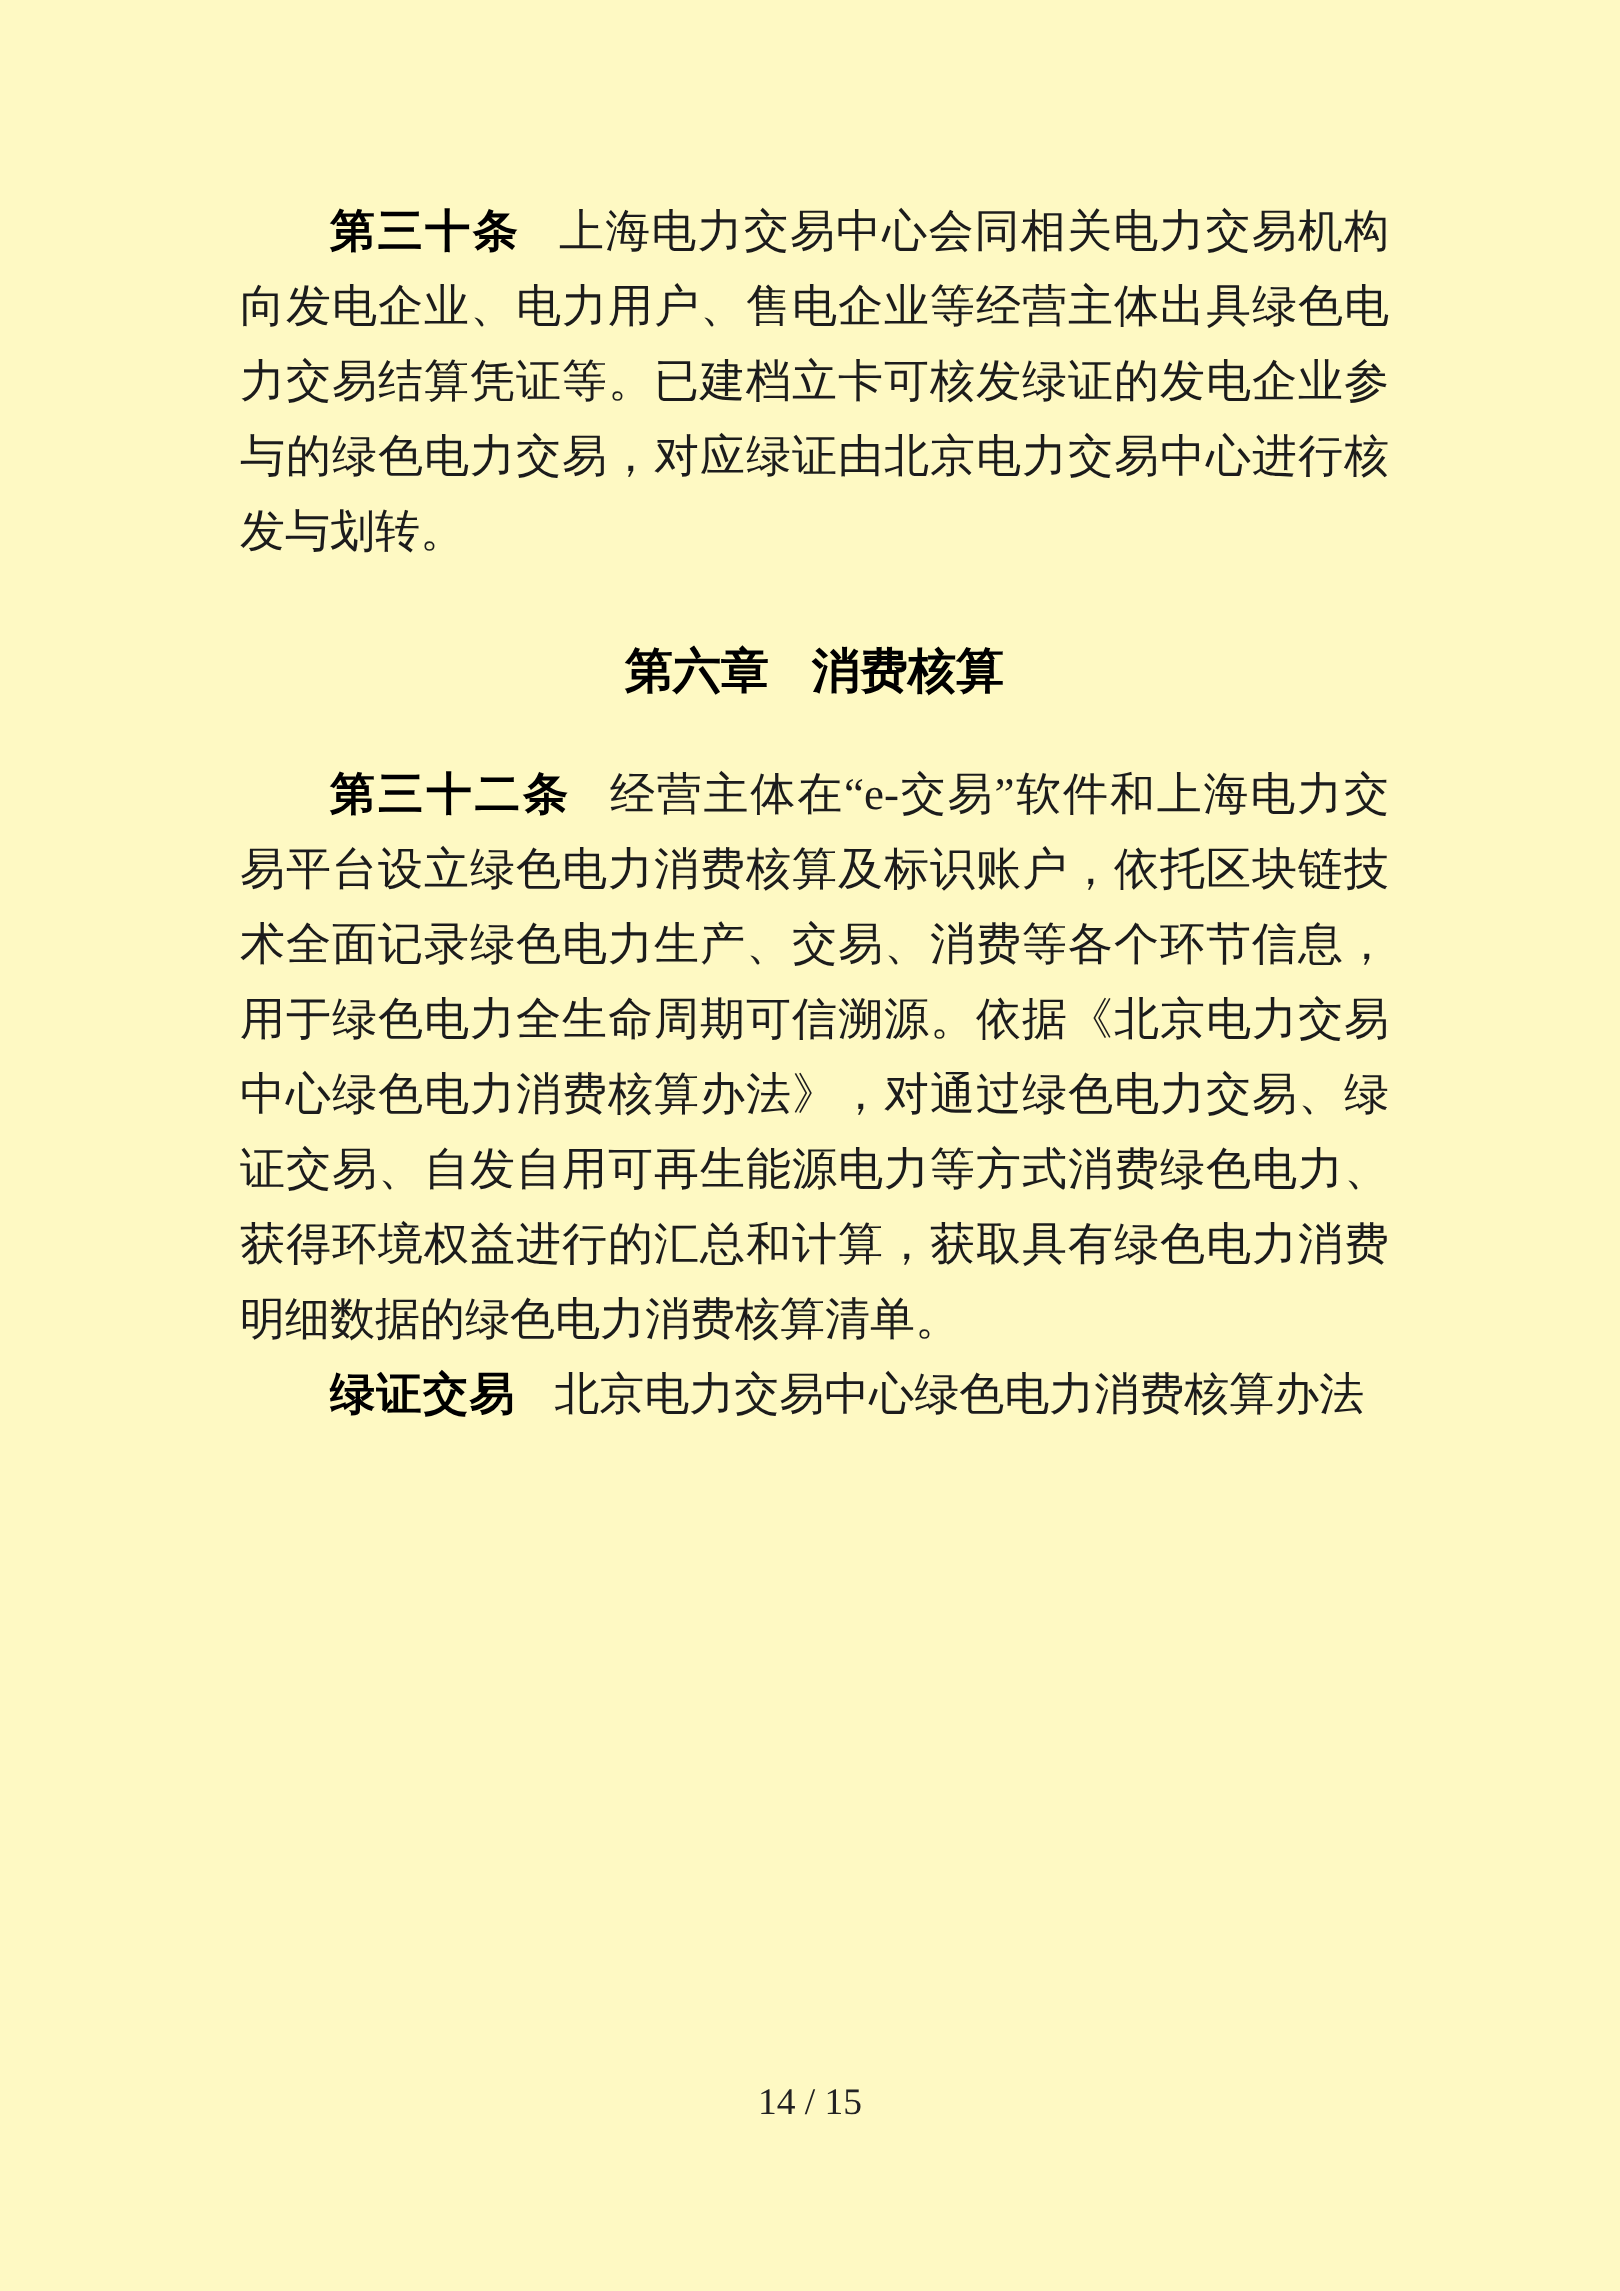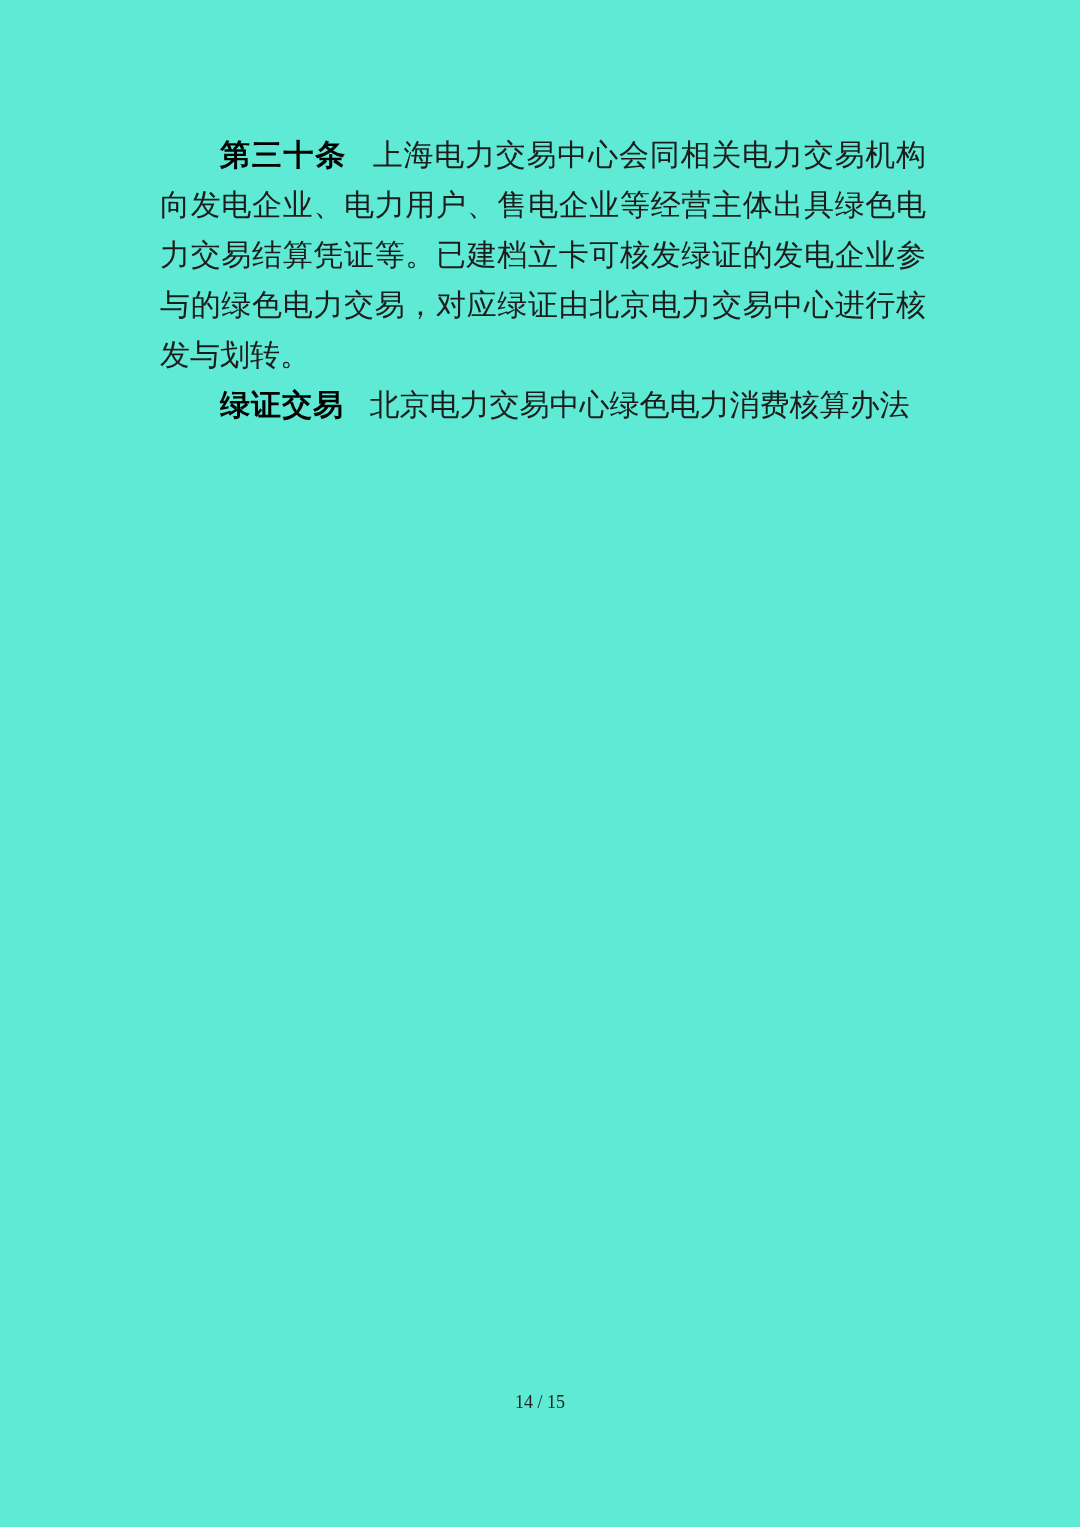--- a/index.html
+++ b/index.html
@@ -5,21 +5,21 @@
 <style>
   html, body {
     margin: 0;
     padding: 0;
     background: #ffffff;
   }
   .page {
     position: relative;
     width: 1080px;
     height: 1527px;
-    background: #5eead4;
+    background: #fef9c3;
     overflow: hidden;
     font-family: "Liberation Serif", "DejaVu Serif", serif;
     color: #1c1c1c;
   }
   .content {
     position: absolute;
     left: 160px;
     top: 130px;
     width: 766px;
   }
@@ -50,35 +50,37 @@
   }
   .chapter-num {
     margin-right: 0.9em;
   }
   .footer {
     position: absolute;
     left: 0;
     top: 1388px;
     width: 1080px;
     text-align: center;
-    font-size: 18px;
+    font-size: 25px;
     line-height: 28px;
     color: #222222;
     font-family: "Liberation Serif", "DejaVu Serif", serif;
   }
 </style>
 </head>
 <body>
 
 <div class="page">
   <div class="content">
 
     <p class="para"><span class="art-num">第三十条</span><span>上海电力交易中心会同相关电力交易机构向发电企业、电力用户、售电企业等经营主体出具绿色电力交易结算凭证等。已建档立卡可核发绿证的发电企业参与的绿色电力交易，对应绿证由北京电力交易中心进行核发与划转。</span></p>
 
 
+    <h2 class="para chapter"><span class="chapter-num">第六章</span><span>消费核算</span></h2>
 
+    <p class="para"><span class="art-num">第三十二条</span><span>经营主体在“e-交易”软件和上海电力交易平台设立绿色电力消费核算及标识账户，依托区块链技术全面记录绿色电力生产、交易、消费等各个环节信息，用于绿色电力全生命周期可信溯源。依据《北京电力交易中心绿色电力消费核算办法》，对通过绿色电力交易、绿证交易、自发自用可再生能源电力等方式消费绿色电力、获得环境权益进行的汇总和计算，获取具有绿色电力消费明细数据的绿色电力消费核算清单。</span></p>
 
     <p class="para"><span class="art-num">绿证交易</span><span>北京电力交易中心绿色电力消费核算办法</span></p>
 
   </div>
 
   <div class="footer">14 / 15</div>
 </div>
 
 </body></html>

